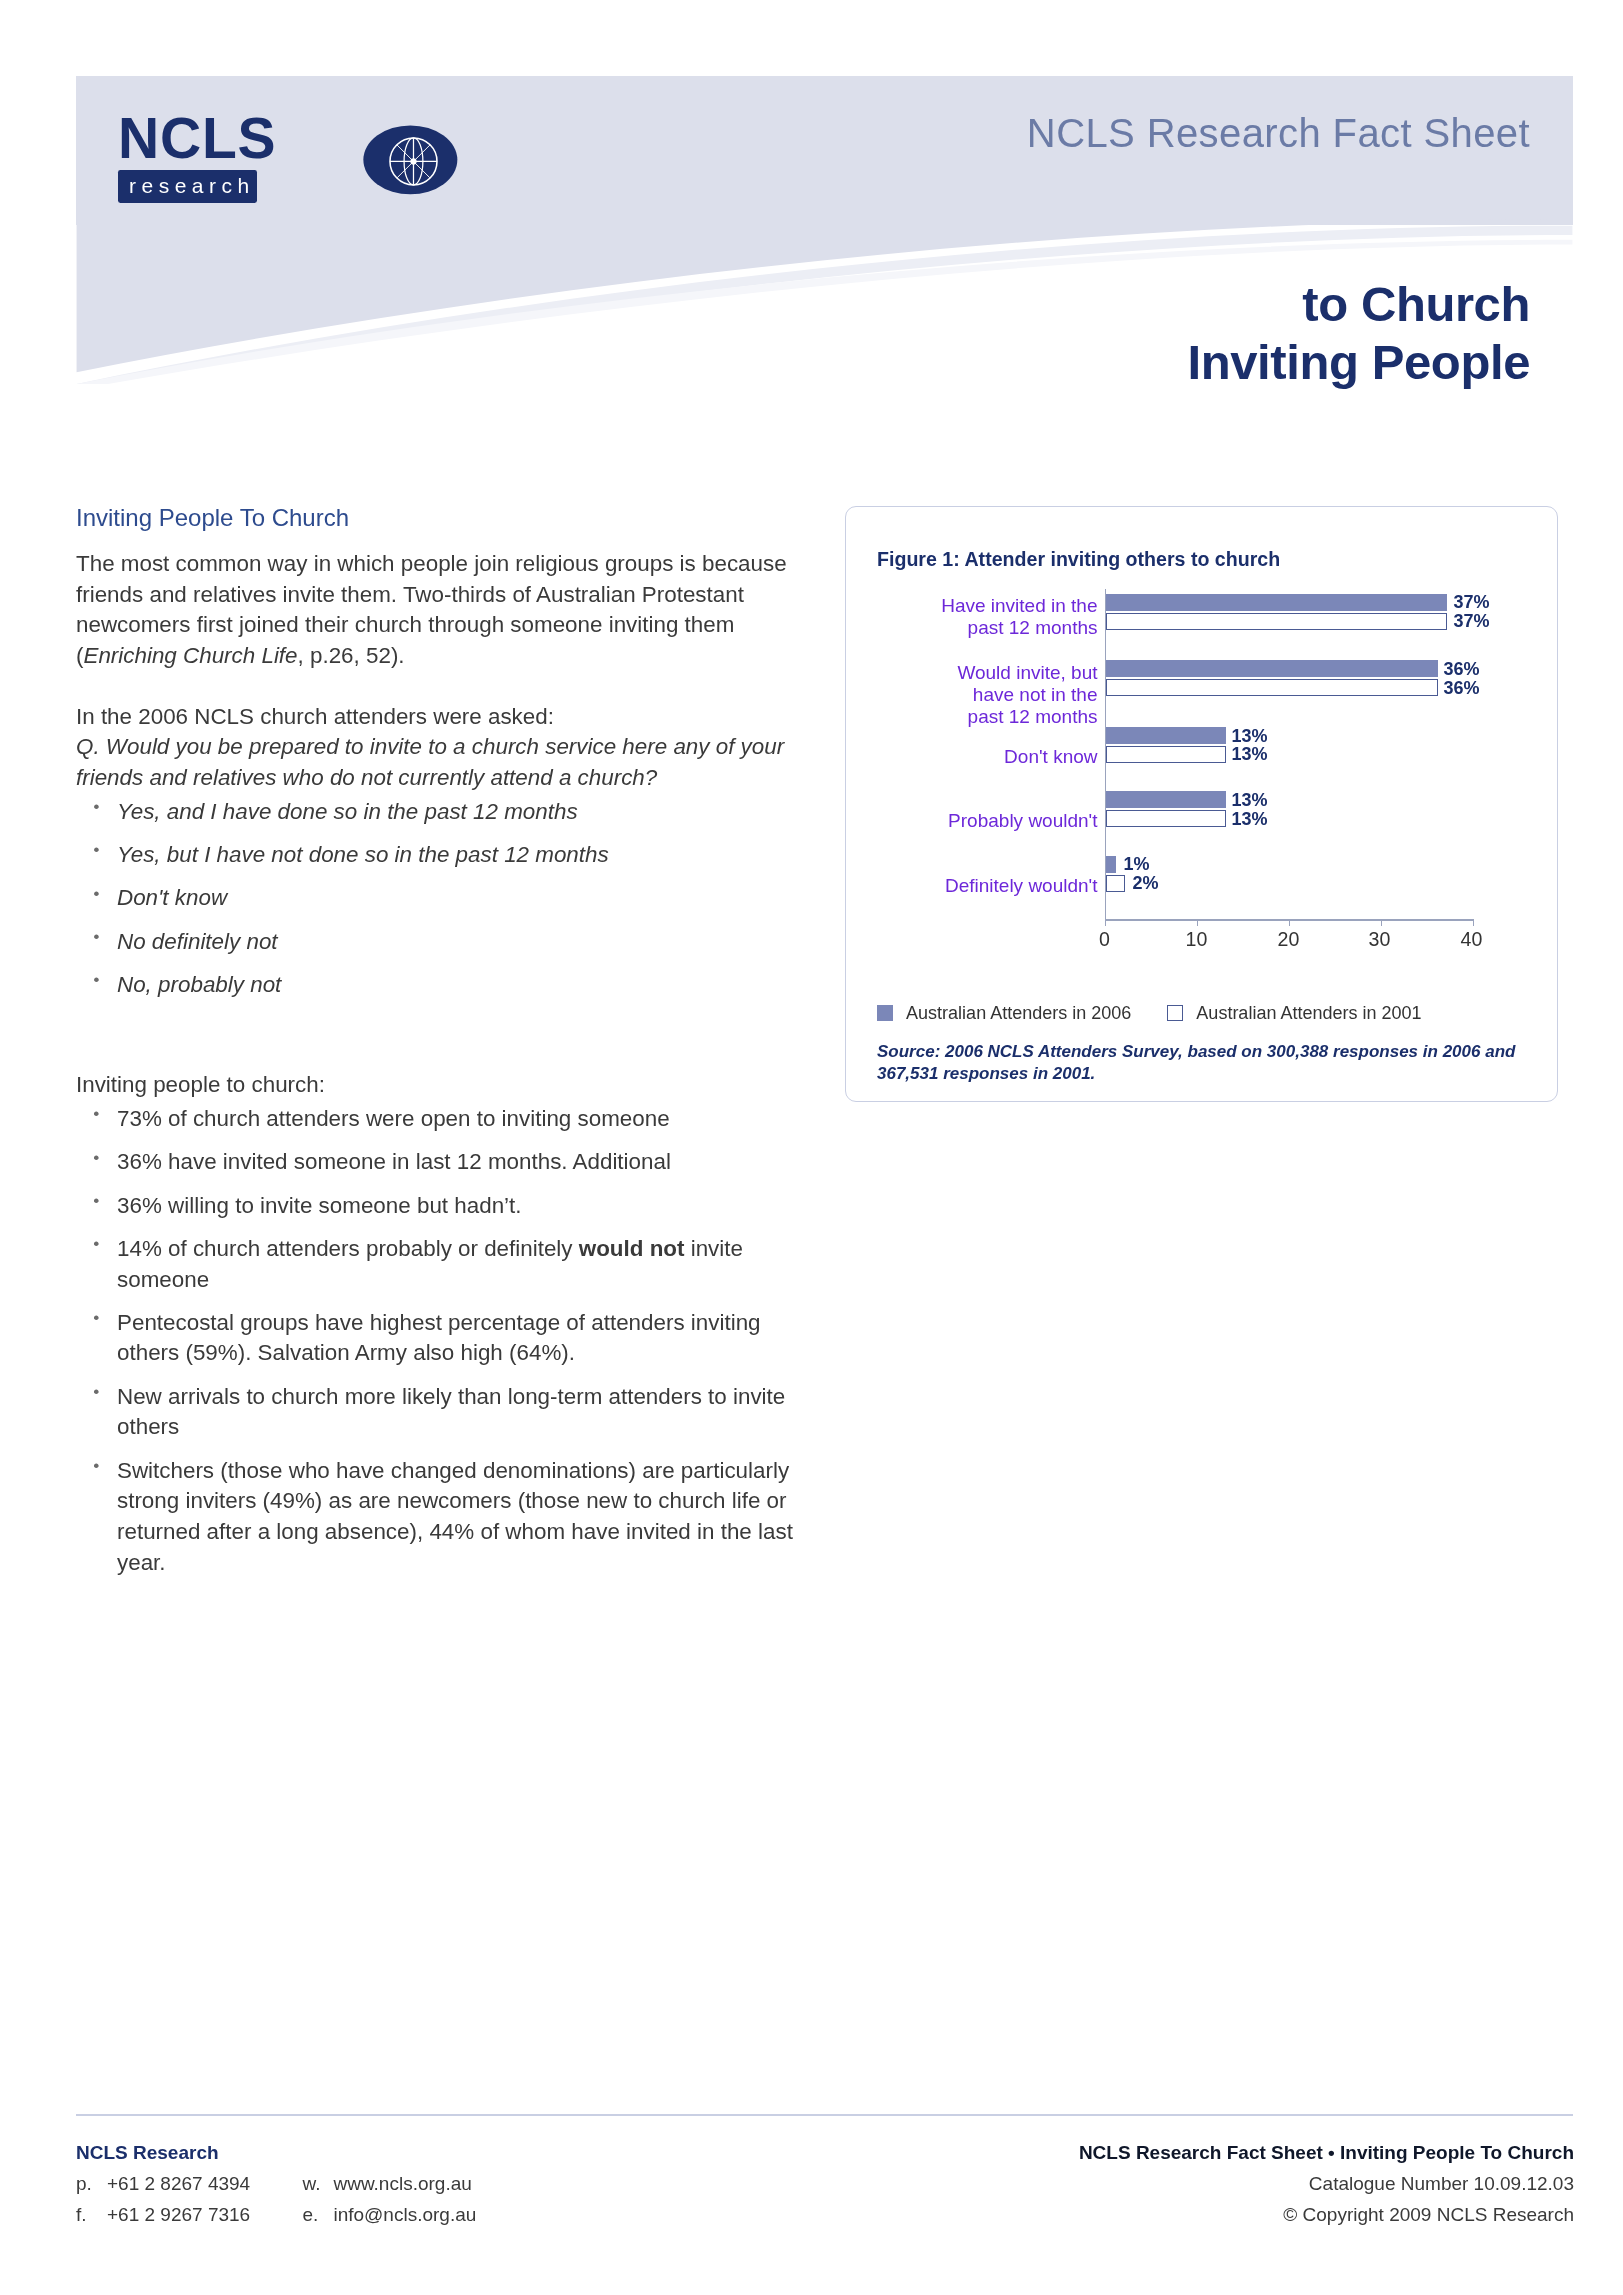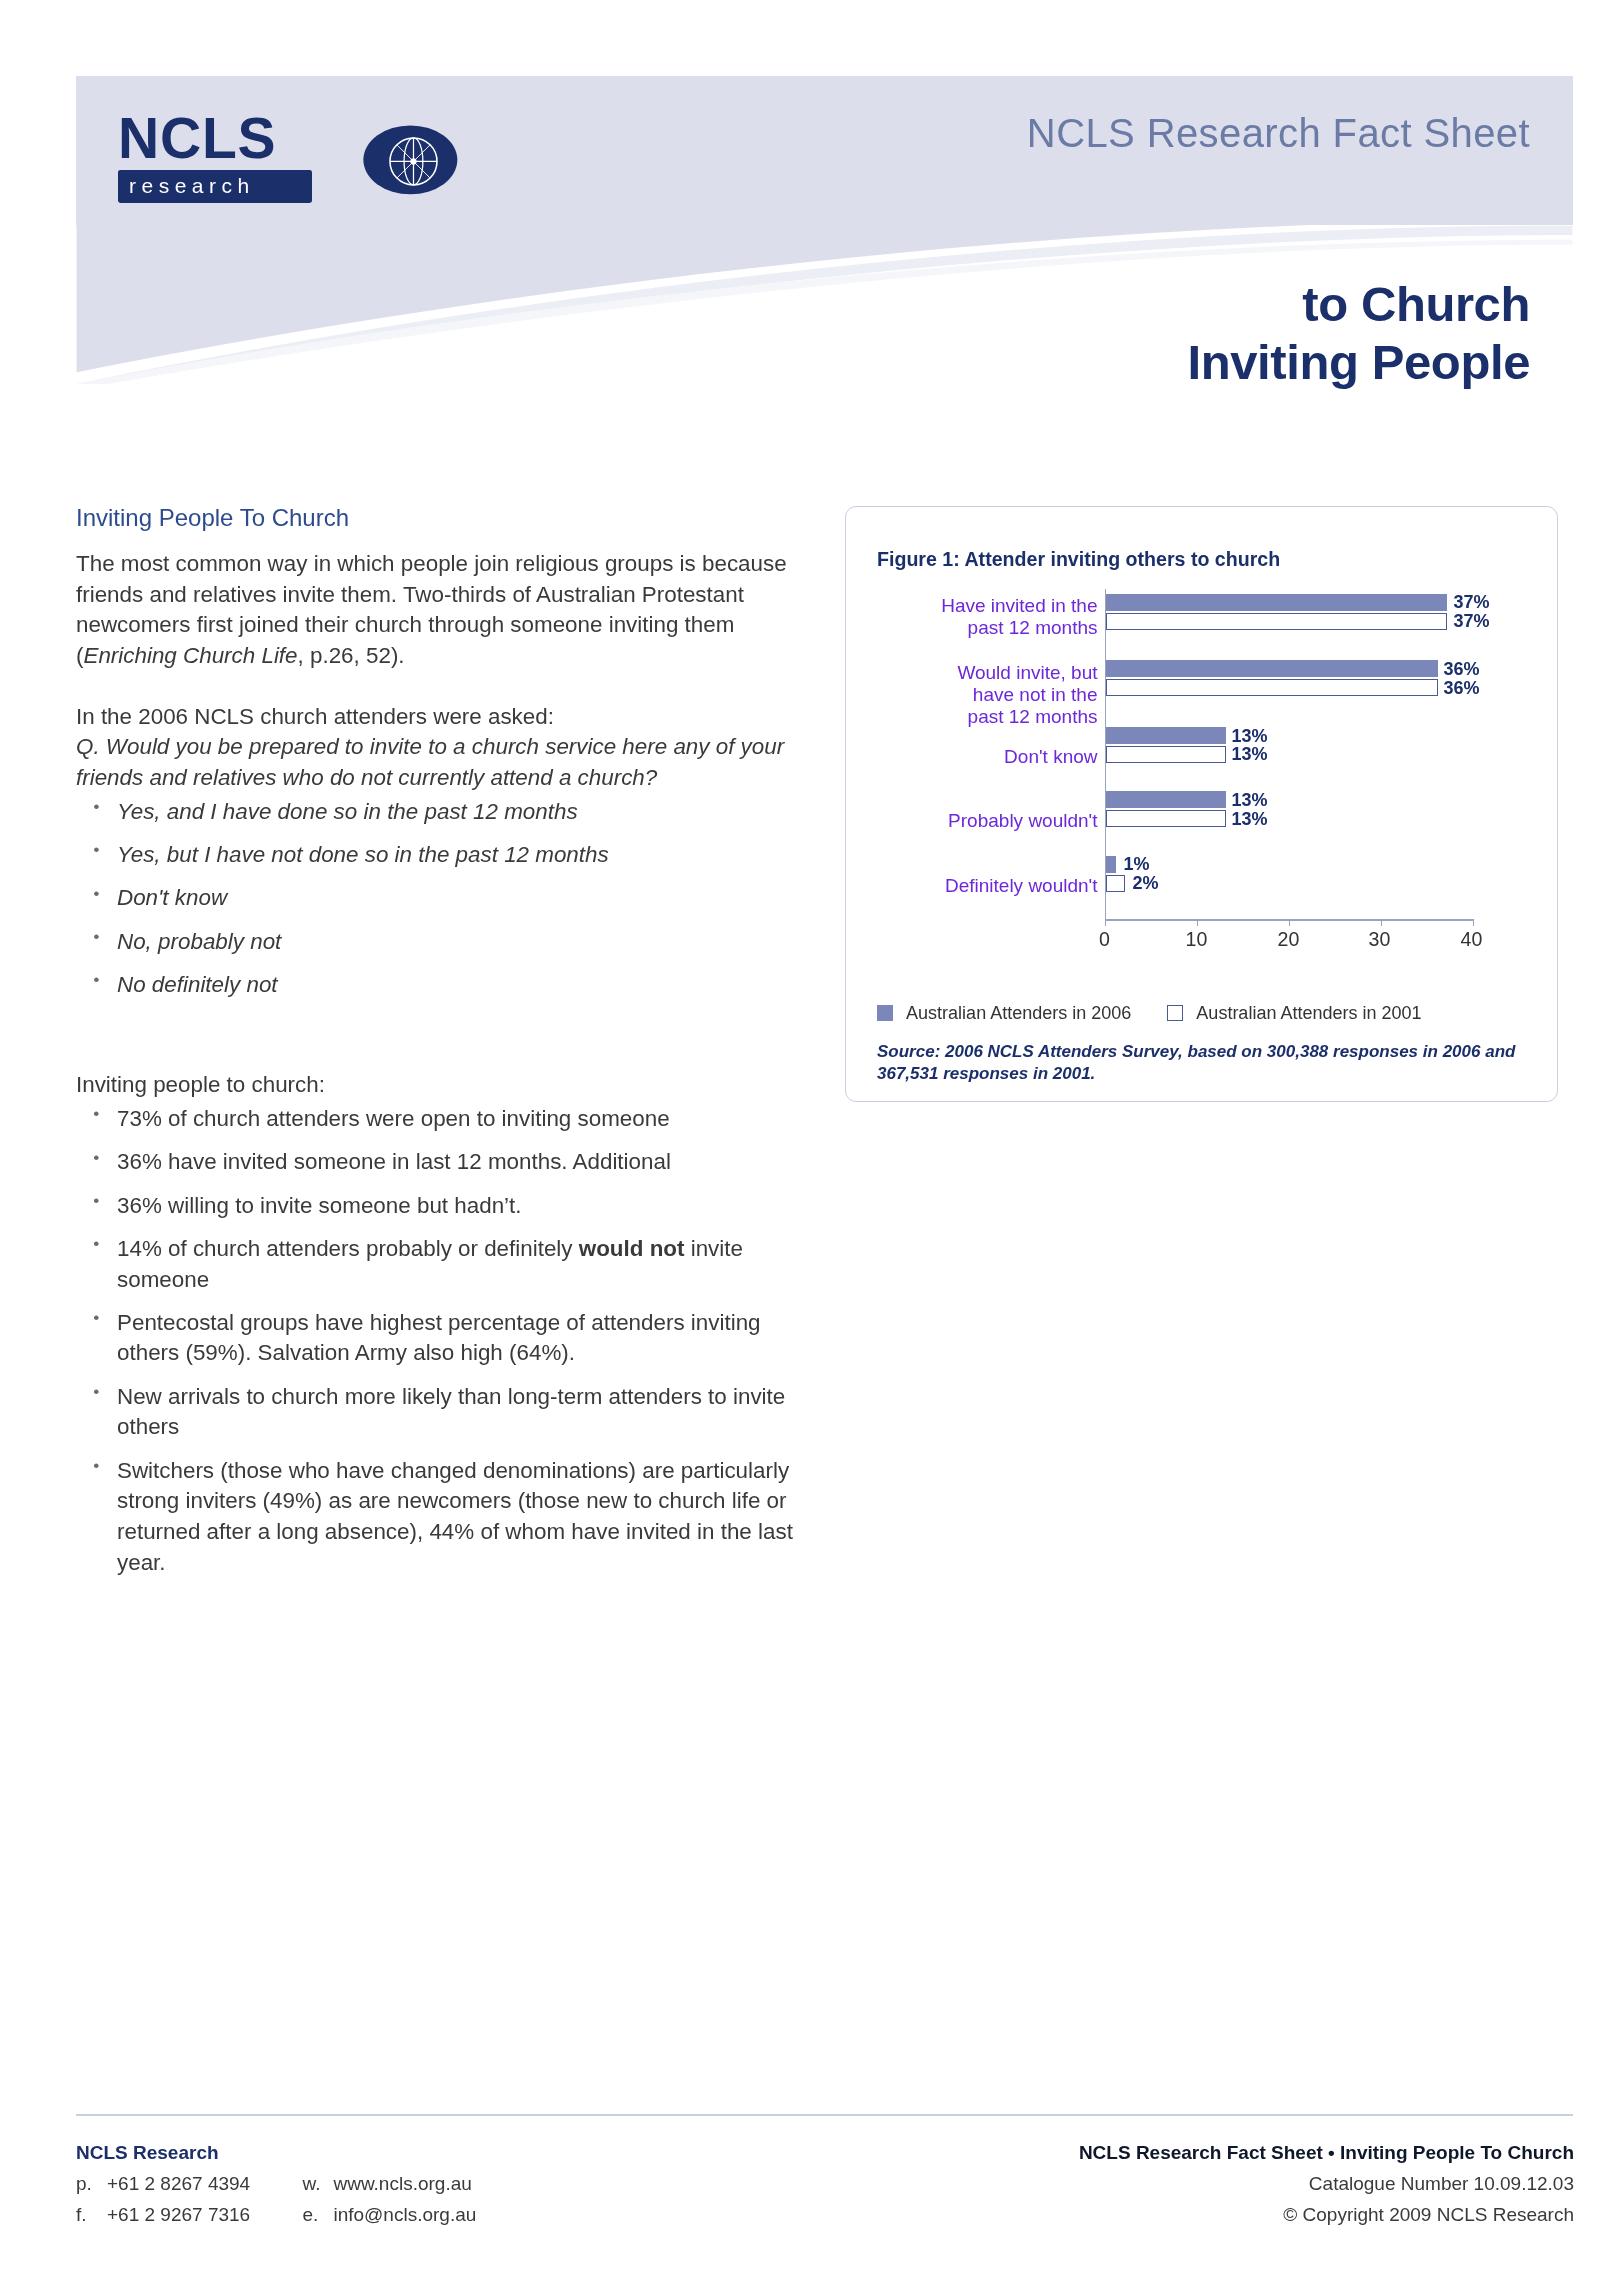--- a/index.html
+++ b/index.html
@@ -54,21 +54,21 @@
     color: #1b2f6b;
     line-height: 1;
   }
   .logo-research-bar {
     margin-top: 3.1px;
     background: #1b2f6b;
     color: #ffffff;
     font-size: 21px;
     letter-spacing: 5.5px;
     padding: 3.9px 9.4px 5.5px 11px;
-    width: 194px;
+    width: 139px;
     box-sizing: border-box;
     border-radius: 2.4px;
   }
   .logo-globe {
     position: absolute;
     left: 239px;
     top: 6.3px;
     width: 102px;
     height: 94px;
   }
@@ -339,22 +339,22 @@
 
     <p class="para">The most common way in which people join religious groups is because friends and relatives invite them. Two-thirds of Australian Protestant newcomers first joined their church through someone inviting them (<i>Enriching Church Life</i>, p.26, 52).</p>
 
     <p class="para tight">In the 2006 NCLS church attenders were asked:</p>
     <p class="qline">Q. Would you be prepared to invite to a church service here any of your friends and relatives who do not currently attend a church?</p>
 
     <ul class="ul italic">
       <li>Yes, and I have done so in the past 12 months</li>
       <li>Yes, but I have not done so in the past 12 months</li>
       <li>Don't know</li>
+      <li>No definitely not</li>
       <li>No, probably not</li>
-      <li>No definitely not</li>
     </ul>
 
     <div class="spacer-lg"></div>
 
     <p class="para tight">Inviting people to church:</p>
     <ul class="ul">
       <li>73% of church attenders were open to inviting someone</li>
       <li>36% have invited someone in last 12 months. Additional</li>
       <li>36% willing to invite someone but hadn’t.</li>
       <li>14% of church attenders probably or definitely <b>would not</b> invite someone</li>

